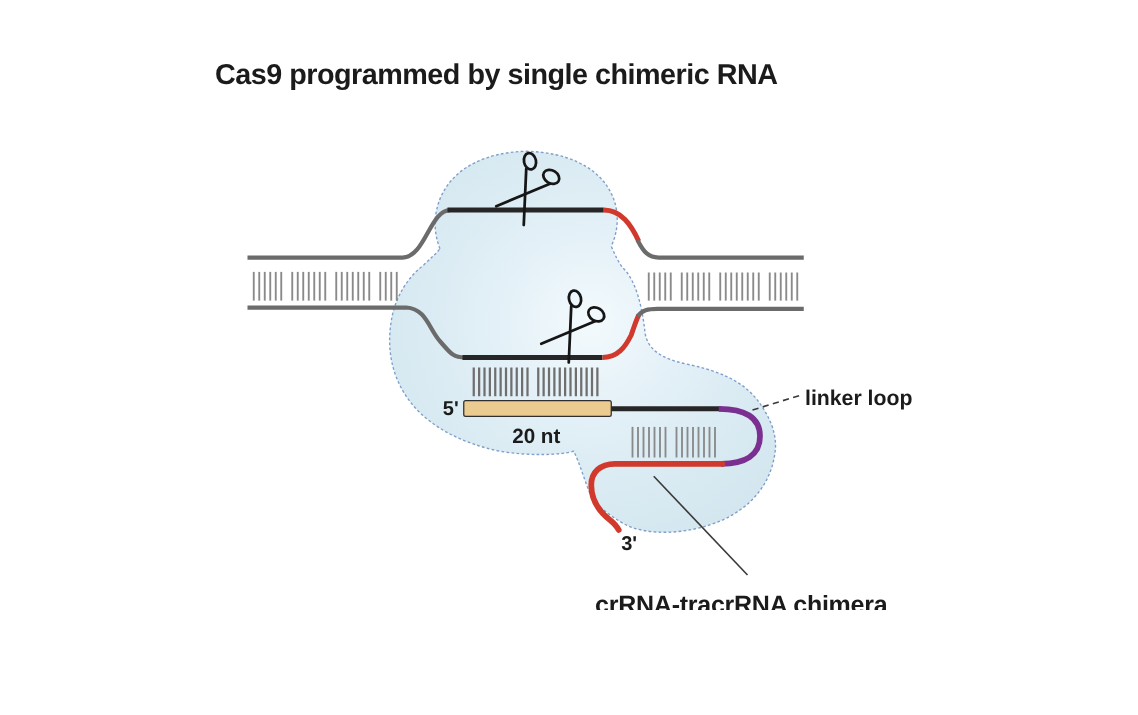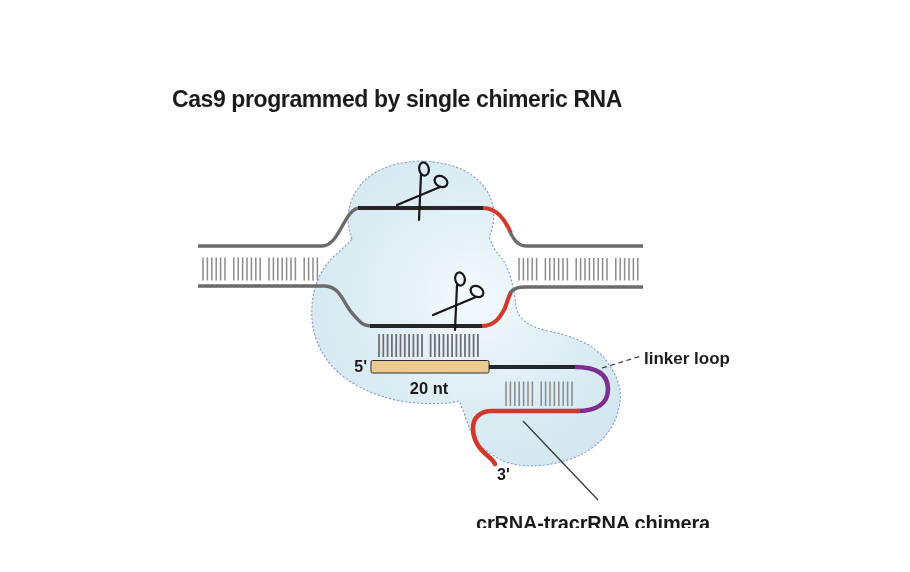--- a/index.html
+++ b/index.html
@@ -1,19 +1,18 @@
 <!DOCTYPE html>
 <html style="--protein-fill: #d7e9f1; --protein-highlight: #f3fafd; --protein-outline: #7f9fca; --dna-strand-gray: #6b6b6b; --hatch-gray: #8a8a8a; --hatch-dark: #6f6f6f; --protospacer-black: #262626; --rna-red: #d0392b; --guide-orange: #eccb90; --guide-orange-border: #2e2e2e; --linker-purple: #7b2f90; --label-color: #1b1b1b;"><head>
 <meta charset="utf-8">
 <style>
   html,body{margin:0;padding:0;background:#ffffff;}
   .stage{
     position:relative;width:910px;height:488px;background:#fff;overflow:hidden;
     font-family:"Liberation Sans","DejaVu Sans",sans-serif;
-    margin-top:40px;
   }
   svg{position:absolute;left:0;top:0;display:block;}
   text{fill:var(--label-color,#1b1b1b);font-family:"Liberation Sans","DejaVu Sans",sans-serif;}
   .title-text{font-size:23px;font-weight:bold;letter-spacing:-0.4px;}
   .lbl-bold{font-size:16px;font-weight:bold;}
   .lbl-20nt{font-size:16.5px;font-weight:bold;}
   .lbl-med{font-size:17px;font-weight:600;}
   .lbl-chimera{font-size:20px;font-weight:600;letter-spacing:-0.2px;}
   .blob{
     fill:url(#blobGrad);

